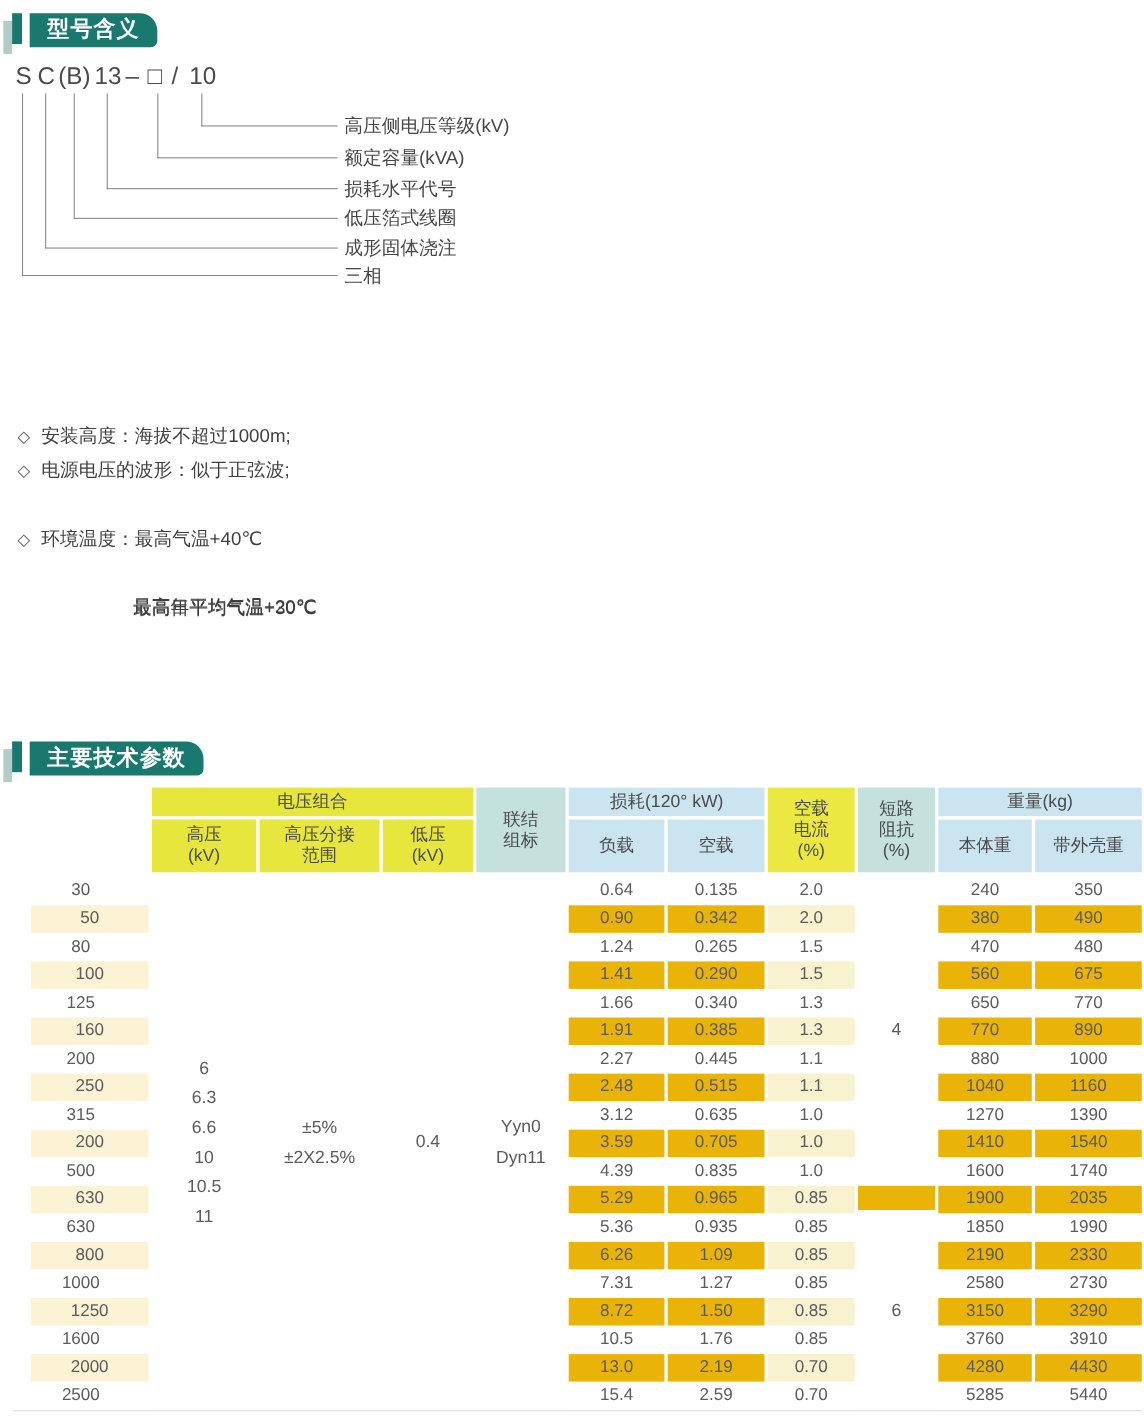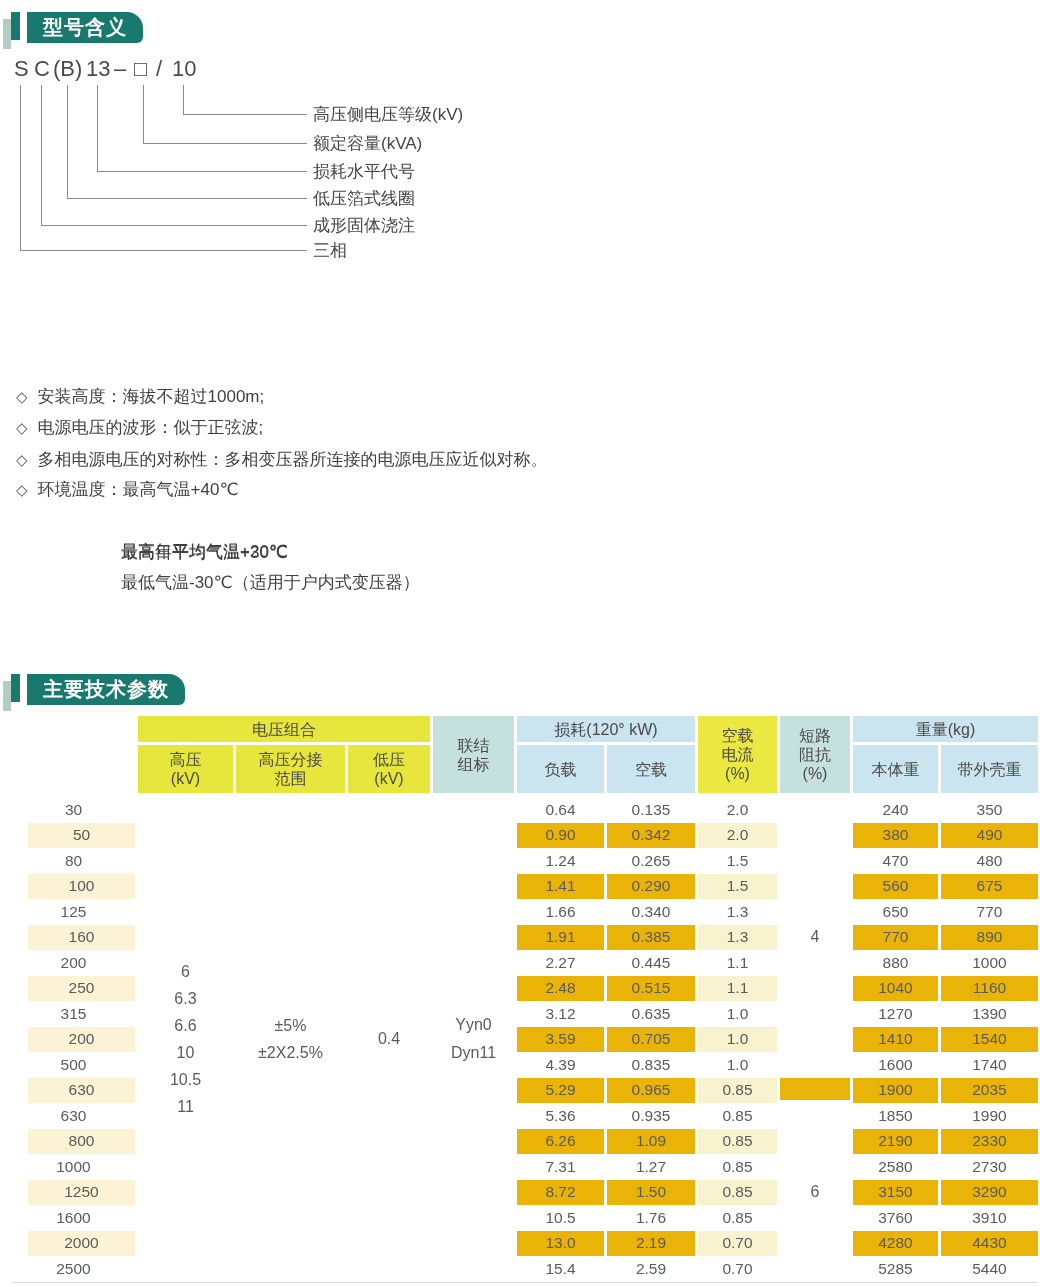--- a/index.html
+++ b/index.html
@@ -88,29 +88,25 @@
   <div class="model-label" style="top:215px;">成形固体浇注</div>
   <div class="model-label" style="top:240px;">三相</div>
 
 
   <div class="cond-item" style="top:386px;">
     <span class="diamond">◇</span><span>安装高度：海拔不超过1000m;</span>
   </div>
   <div class="cond-item" style="top:417px;">
     <span class="diamond">◇</span><span>电源电压的波形：似于正弦波;</span>
   </div>
-  <div class="cond-item" style="top:449px;">
-    <span class="diamond">◇</span><span>多相电源电压的对称性：多相变压器所连接的电源电压应近似对称。</span>
-  </div>
   <div class="cond-item" style="top:479px;">
     <span class="diamond">◇</span><span>环境温度：最高气温+40℃</span>
   </div>
   <div class="cond-sub" style="top:510px;margin-top:32px;">最高日平均气温+30℃</div>
   <div class="cond-sub" style="top:541px;">最高年平均气温+20℃</div>
-  <div class="cond-sub" style="top:572px;">最低气温-30℃（适用于户内式变压器）</div>
 
   <div class="badge" style="top:674px;">
     <span class="bar-light"></span>
     <span class="bar-dark"></span>
     <span class="badge-box">主要技术参数</span>
   </div>
 
   <div class="tgrid" id="table-header">
     <div class="hcell c-chartreuse" style="grid-column:2/5; grid-row:1;">电压组合</div>
     <div class="hcell c-chartreuse" style="grid-column:2; grid-row:2;">高压

